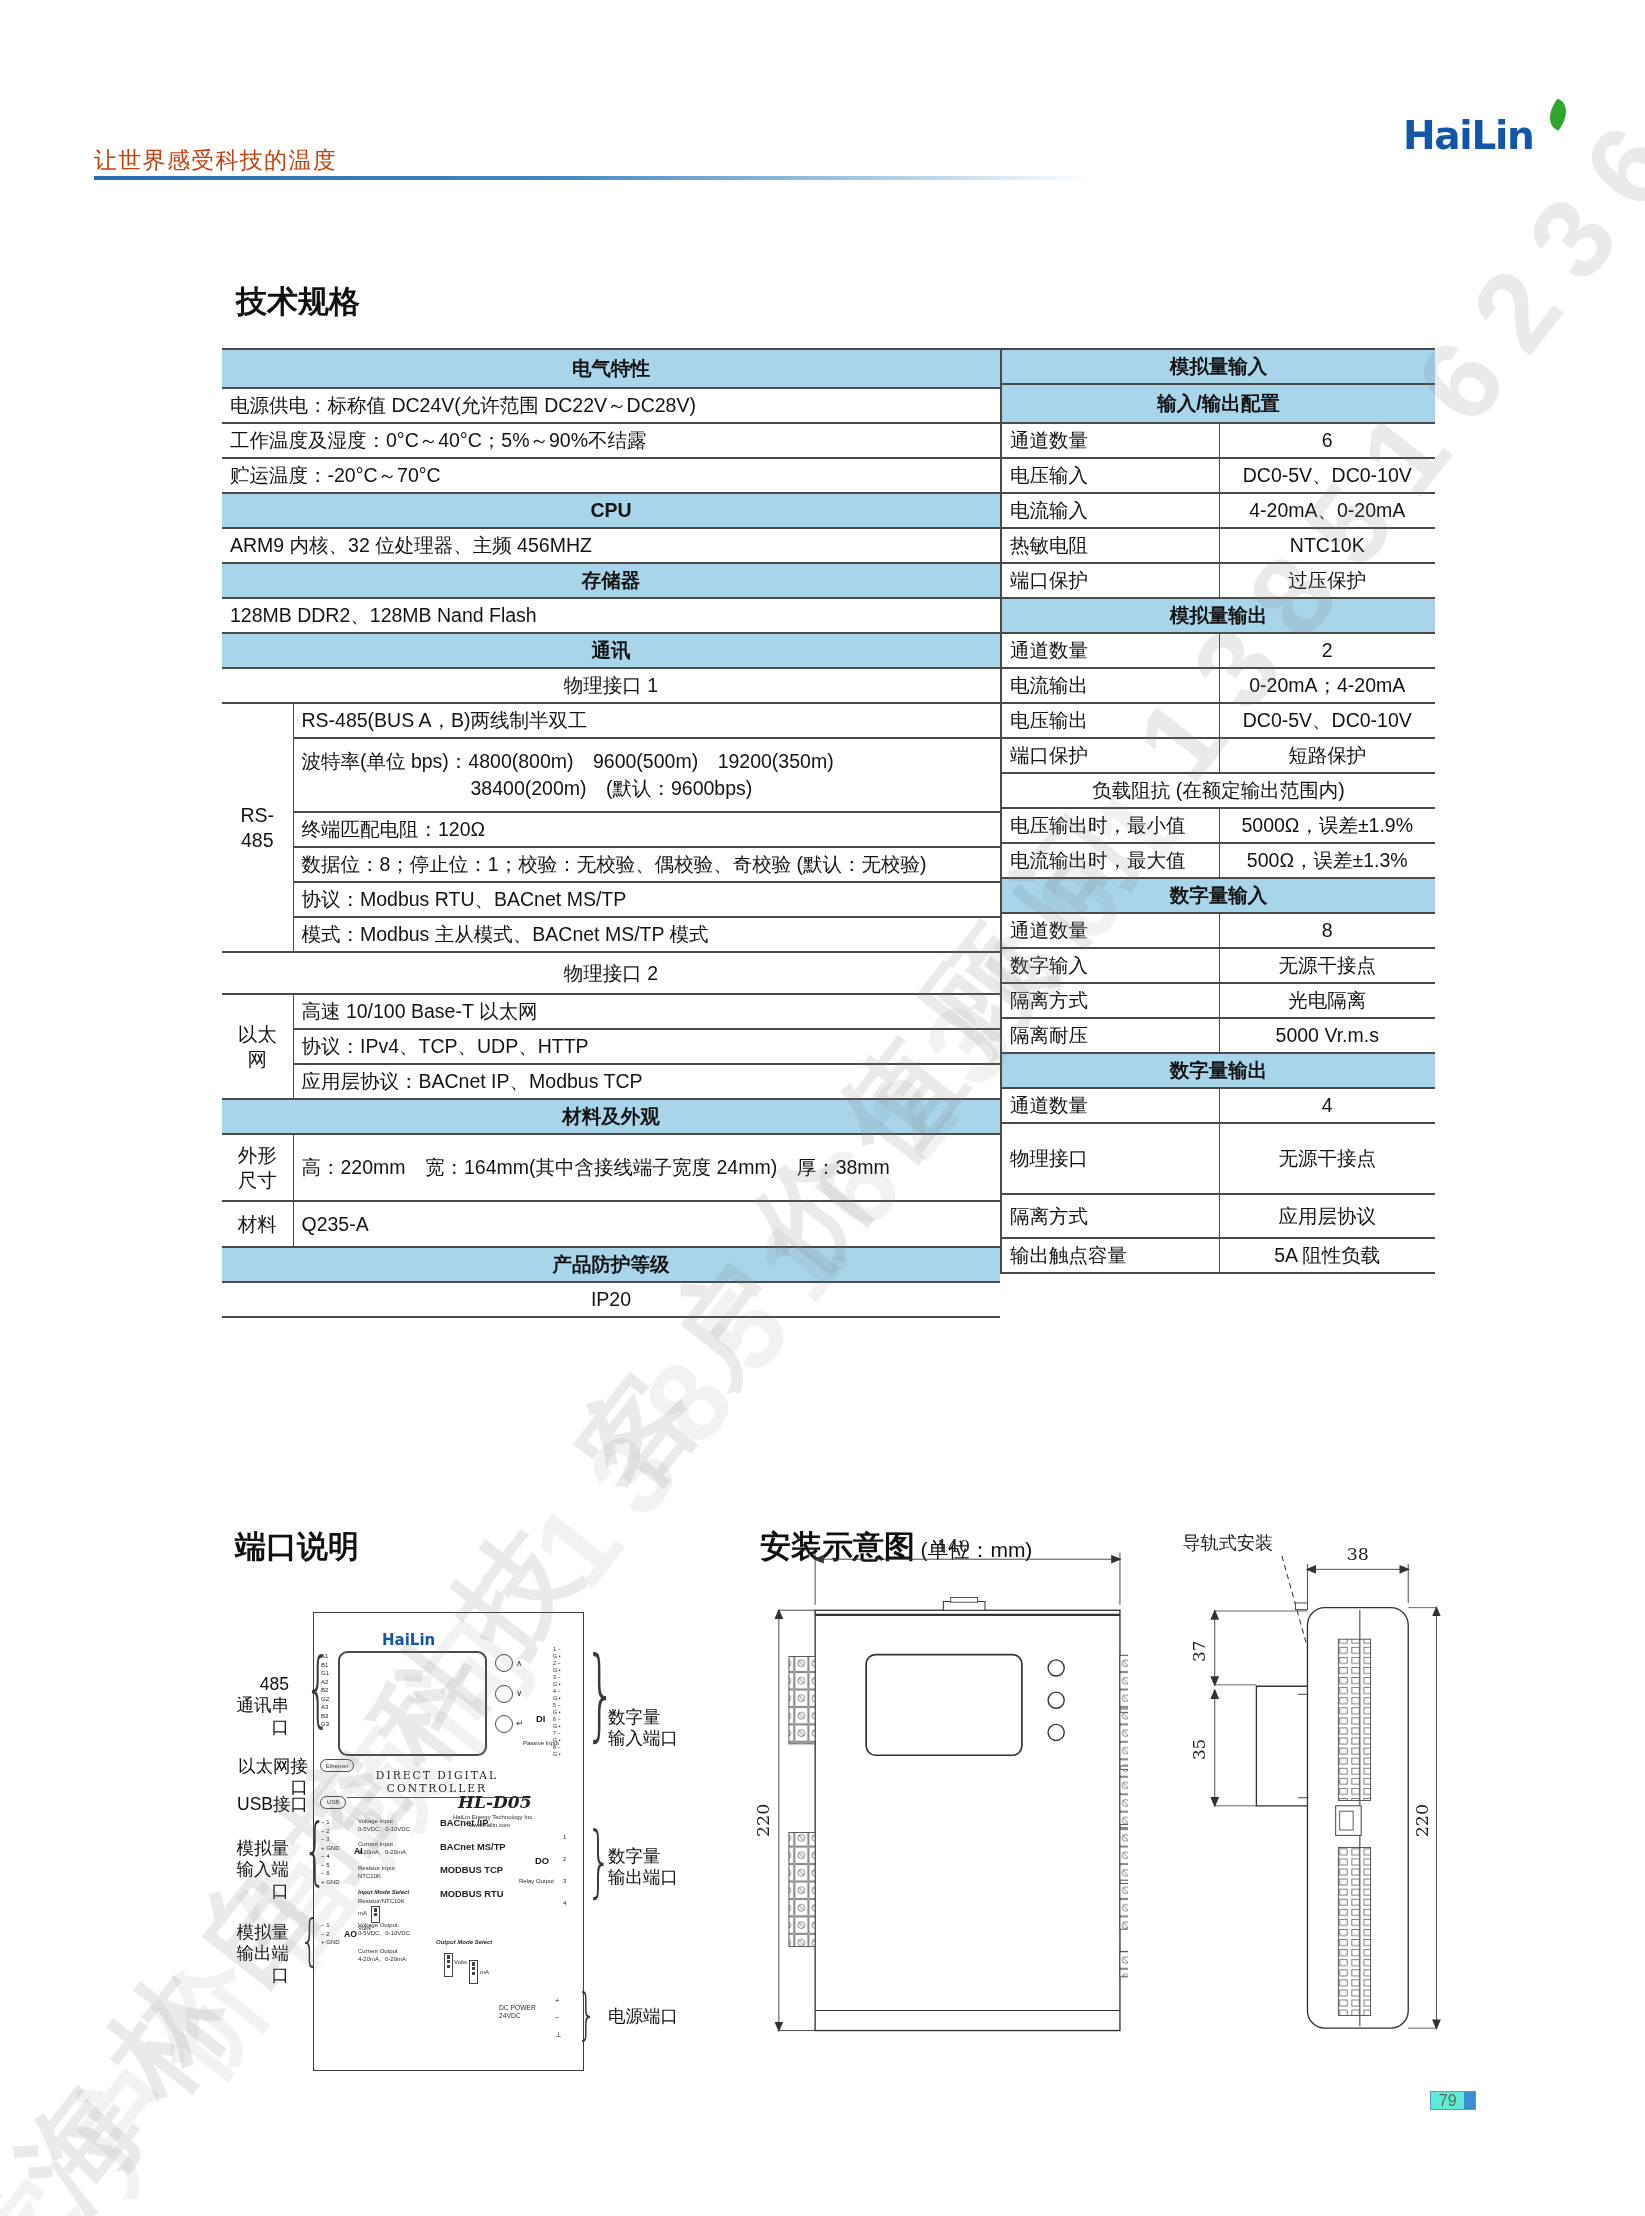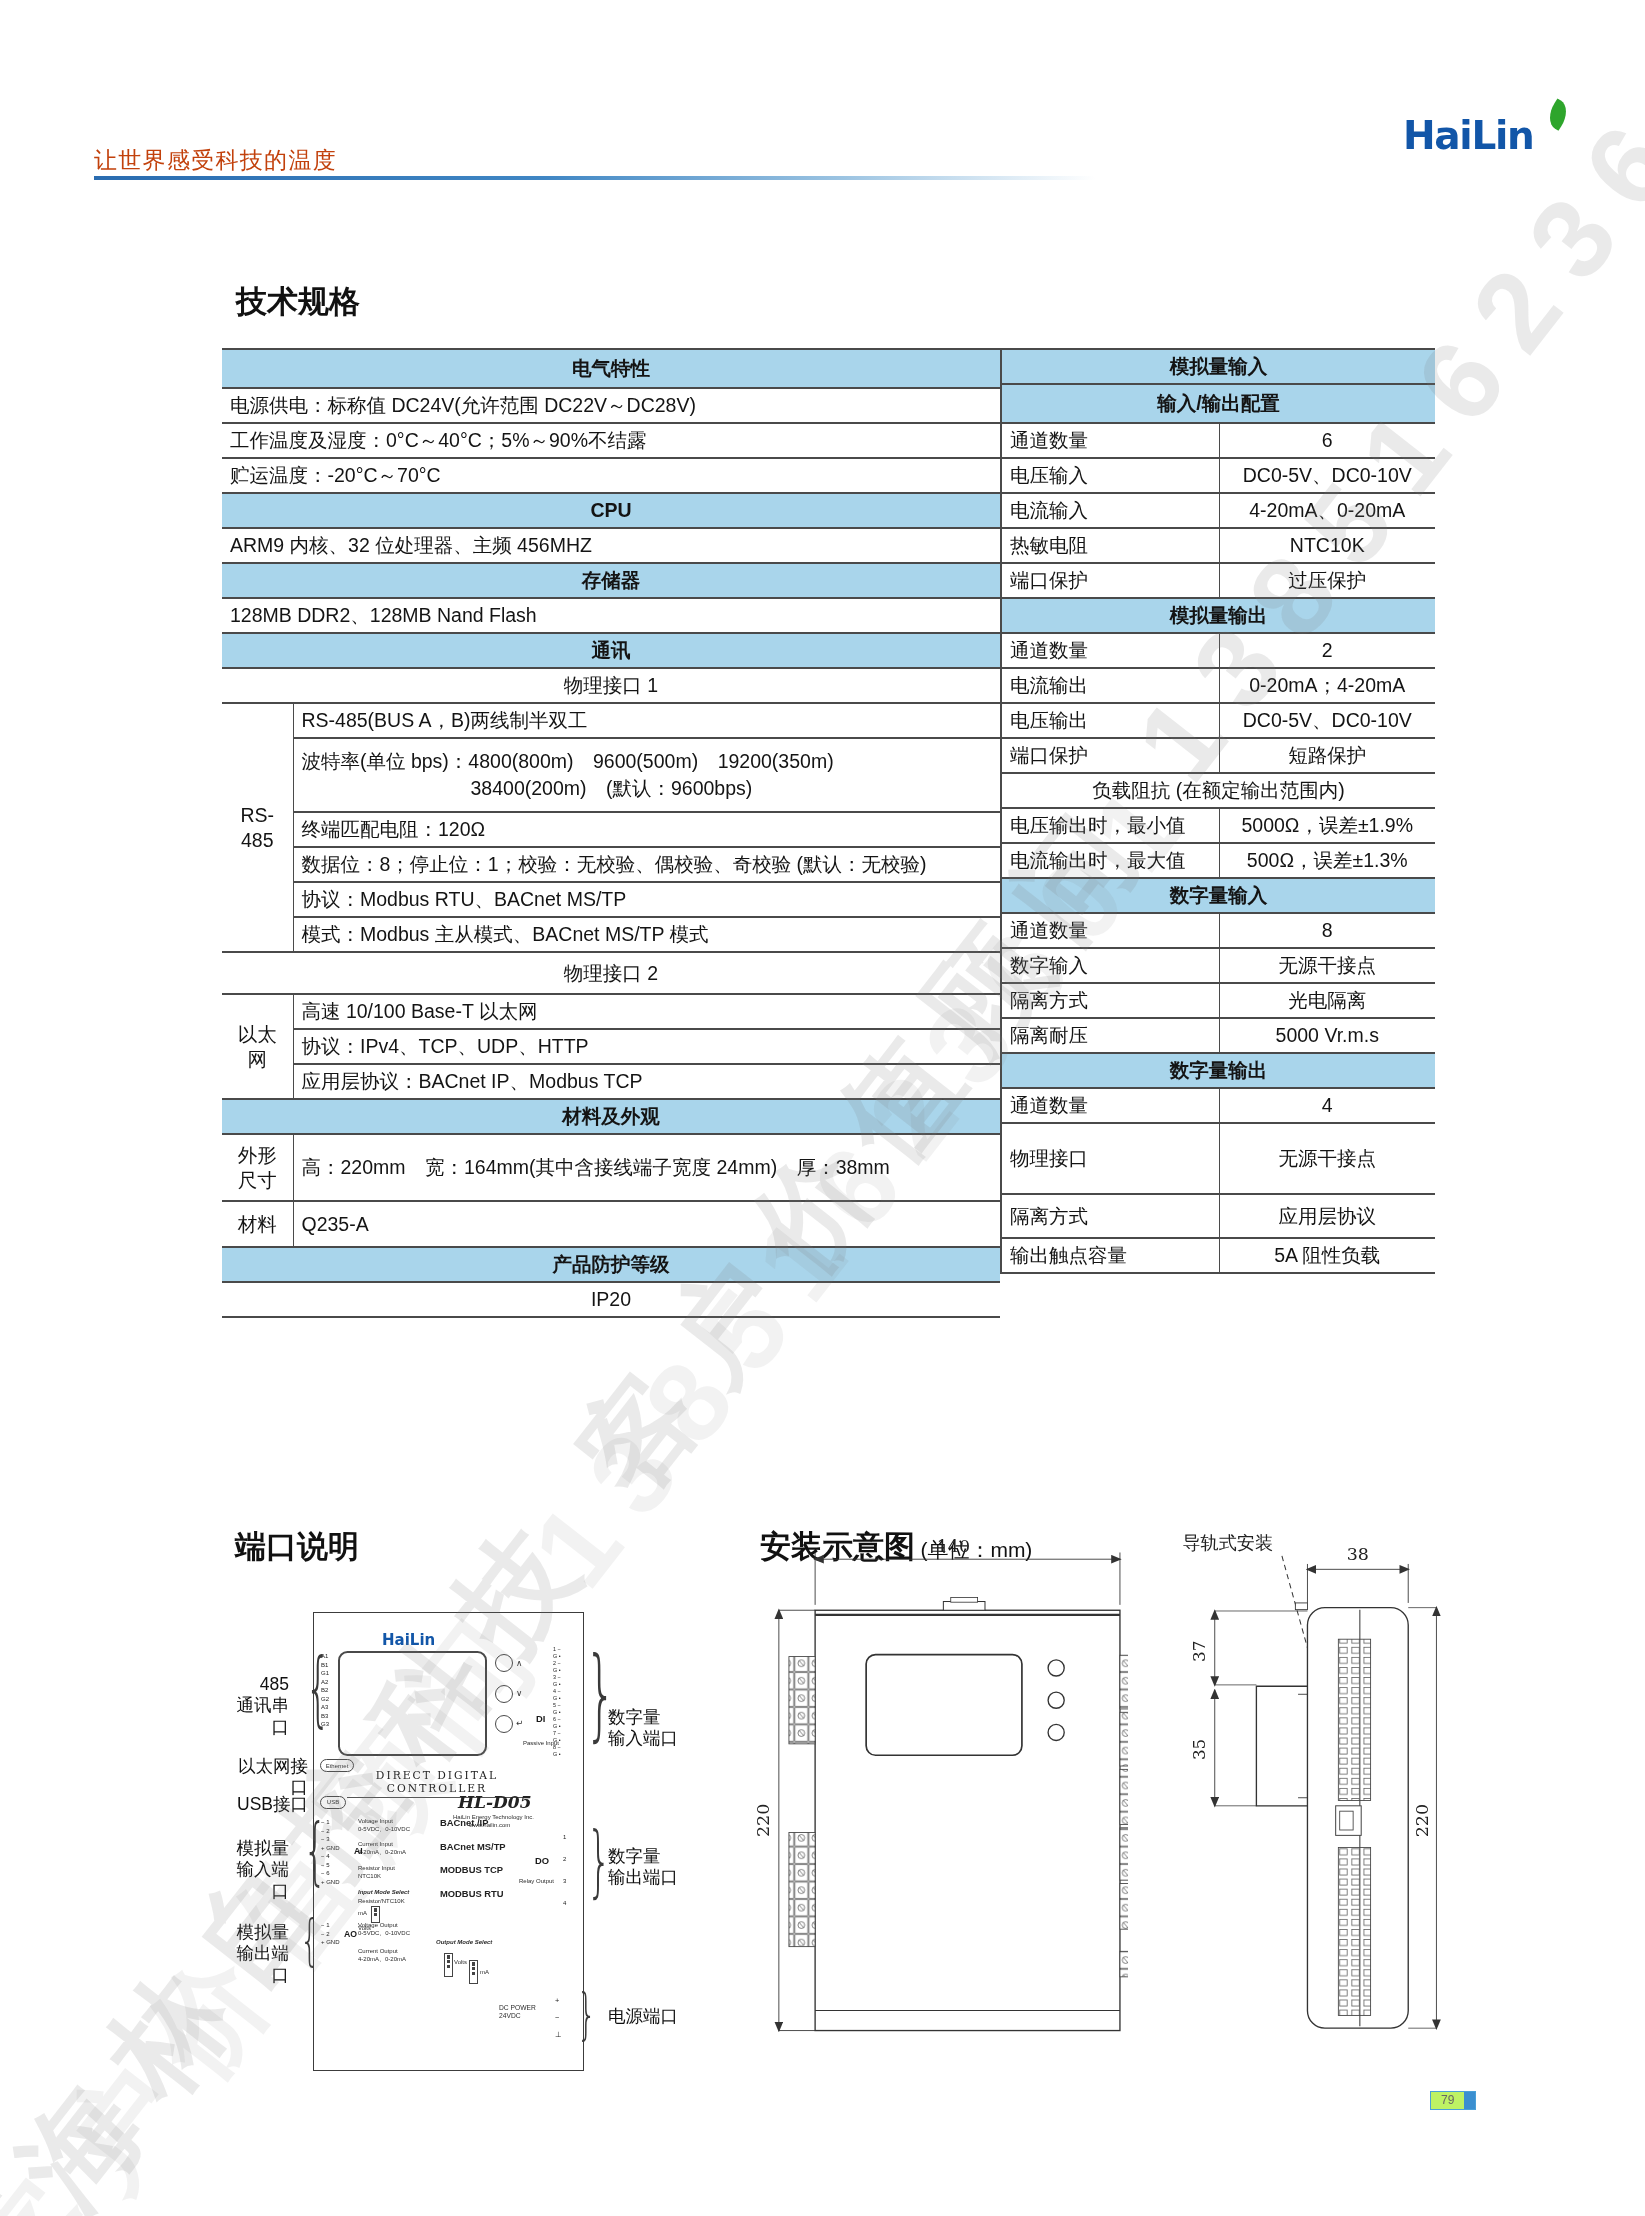--- a/index.html
+++ b/index.html
@@ -61,21 +61,21 @@
   #model{position:absolute;left:236px;top:180px;font-size:17px;font-style:italic;font-weight:bold;
      font-family:"DejaVu Serif",serif;color:#222;}
   .proto{height:23.5px;line-height:23.5px;font-size:9.4px;color:#222;font-weight:bold;}
   .jmp{position:absolute;width:7.4px;border:1px solid #444;background:#fff;}
   .jmp i{display:block;width:3.4px;height:3.4px;background:#444;margin:1.3px auto;}
   
   svg text{font-family:"DejaVu Serif","Liberation Serif",serif;fill:#222;}
   svg .cjk{font-family:"Liberation Sans",sans-serif;}
   
   #page-badge{left:1430px;top:2091px;width:44px;height:17px;border:1.3px solid #4aa0d8;display:flex;z-index:7;}
-  #page-badge .num{flex:1;text-align:center;font-size:12px;line-height:17px;color:#666;background:#bef264;}
+  #page-badge .num{flex:1;text-align:center;font-size:16px;line-height:17px;color:#666;background:#5eead4;}
   #page-badge .blk{width:10.7px;background:#3b8fd0;}
 </style>
 </head>
 <body>
 
 <div class="abs" id="slogan">让世界感受科技的温度</div>
 <div class="abs" id="header-rule"></div>
 <div class="abs" id="logo">
   <span class="word">HaiLin</span>
   <span class="leaf"></span>

